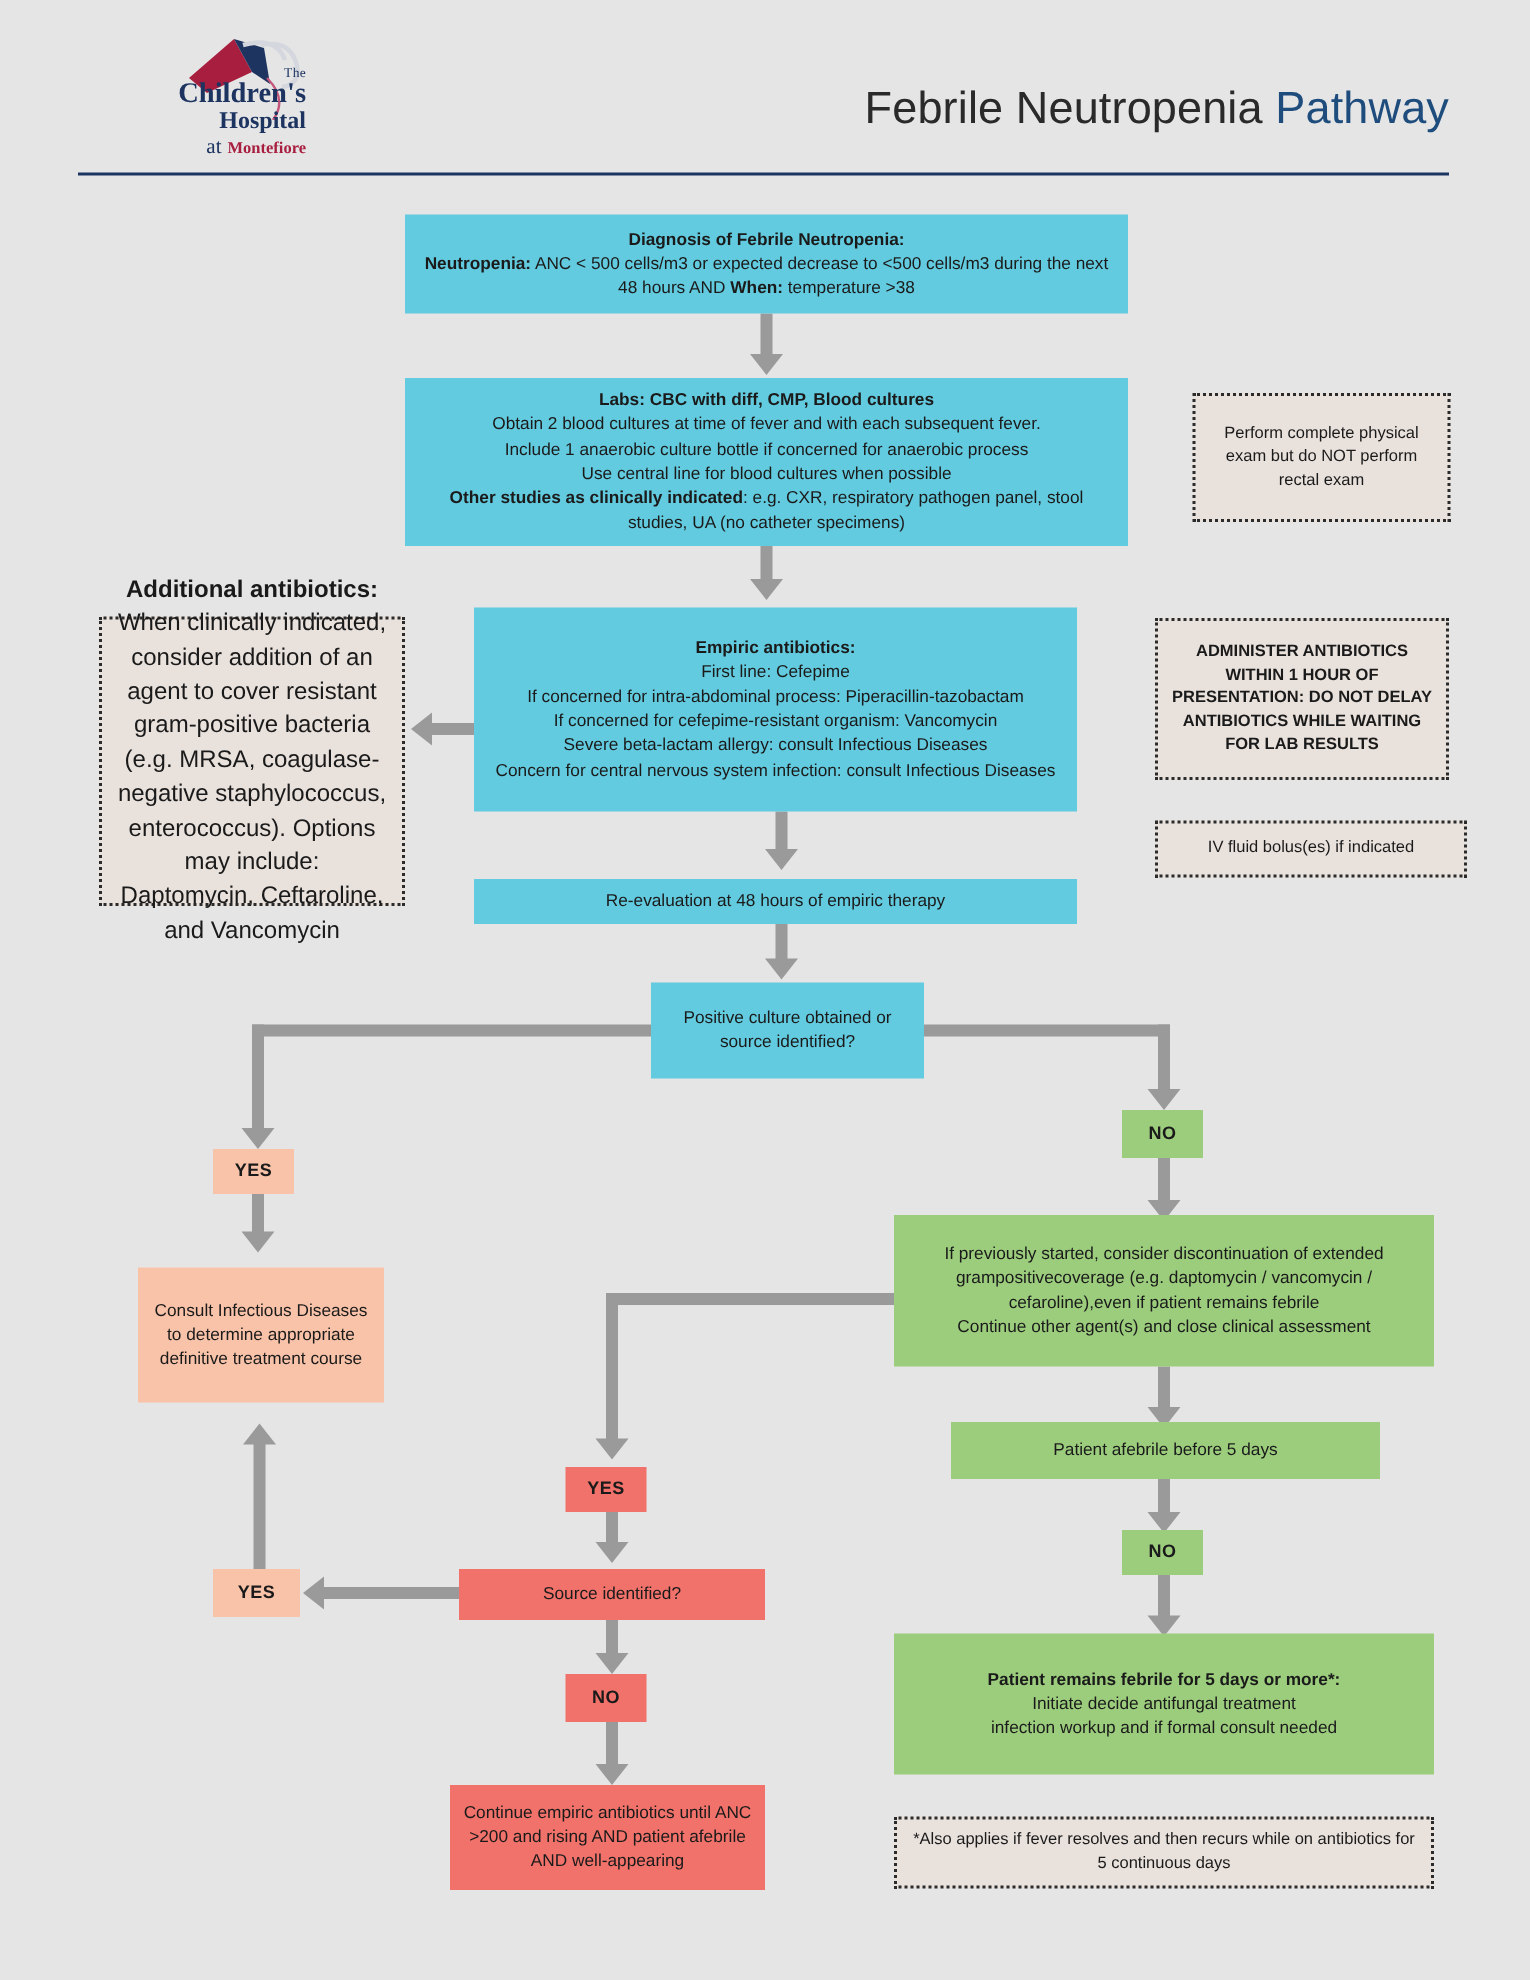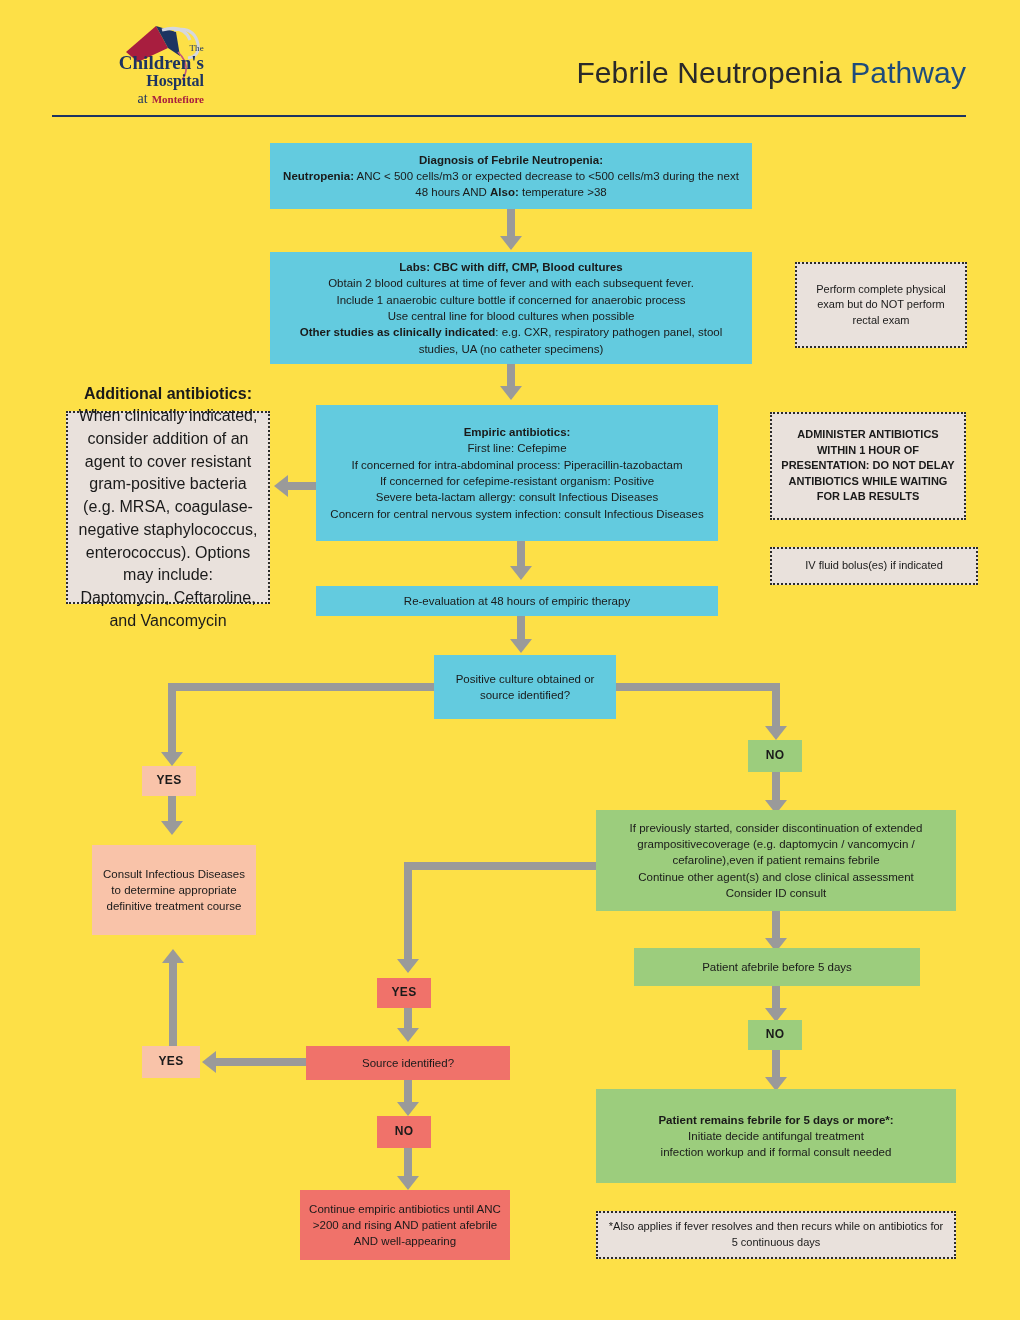--- a/index.html
+++ b/index.html
@@ -8,21 +8,21 @@
     background: #ffffff;
   }
   body {
     font-family: "Liberation Sans", sans-serif;
     color: #231f20;
   }
   #page {
     position: relative;
     width: 1020px;
     height: 1320px;
-    background: #fde047;
+    background: #e5e5e5;
     overflow: hidden;
   }
 
   
   #header {
     position: absolute;
     left: 0; top: 0;
     width: 1020px; height: 122px;
   }
   #logo {
@@ -227,21 +227,21 @@
 
   <div class="stem" style="left:404px; top:1080px; height:24px;"></div>
   <div class="arw arw-down" style="left:397px; top:1102px;"></div>
 
   <div class="stem" style="left:404px; top:1148px; height:32px;"></div>
   <div class="arw arw-down" style="left:397px; top:1176px;"></div>
 
   <div class="node blue" style="left:270px; top:143px; width:482px; height:66px;">
     <div class="inner">
       <div class="b">Diagnosis of Febrile Neutropenia:</div>
-      <div><span class="b">Neutropenia:</span><span> ANC &lt; 500 cells/m3 or expected decrease to &lt;500 cells/m3 during the next 48 hours AND </span><span class="b">Also:</span><span> temperature &gt;38</span></div>
+      <div><span class="b">Neutropenia:</span><span> ANC &lt; 500 cells/m3 or expected decrease to &lt;500 cells/m3 during the next 48 hours AND </span><span class="b">When:</span><span> temperature &gt;38</span></div>
     </div>
   </div>
 
   <div class="node blue" style="left:270px; top:252px; width:482px; height:112px;">
     <div class="inner">
       <div class="b">Labs: CBC with diff, CMP, Blood cultures</div>
       <div>Obtain 2 blood cultures at time of fever and with each subsequent fever.</div>
       <div>Include 1 anaerobic culture bottle if concerned for anaerobic process</div>
       <div>Use central line for blood cultures when possible</div>
       <div><span class="b">Other studies as clinically indicated</span><span>: e.g. CXR, respiratory pathogen panel, stool studies, UA (no catheter specimens)</span></div>
@@ -257,21 +257,21 @@
       <div class="b">Additional antibiotics:</div>
       <div>When clinically indicated, consider addition of an agent to cover resistant gram-positive bacteria (e.g. MRSA, coagulase-negative staphylococcus, enterococcus). Options may include: Daptomycin, Ceftaroline, and Vancomycin</div>
     </div>
   </div>
 
   <div class="node blue" style="left:316px; top:405px; width:402px; height:136px;">
     <div class="inner">
       <div class="b">Empiric antibiotics:</div>
       <div>First line: Cefepime</div>
       <div>If concerned for intra-abdominal process: Piperacillin-tazobactam</div>
-      <div>If concerned for cefepime-resistant organism: Positive</div>
+      <div>If concerned for cefepime-resistant organism: Vancomycin</div>
       <div>Severe beta-lactam allergy: consult Infectious Diseases</div>
       <div>Concern for central nervous system infection: consult Infectious Diseases</div>
     </div>
   </div>
 
   <div class="node note" style="left:770px; top:412px; width:196px; height:108px; font-size:11px; font-weight:bold;">
     <div class="inner">ADMINISTER ANTIBIOTICS WITHIN 1 HOUR OF PRESENTATION: DO NOT DELAY ANTIBIOTICS WHILE WAITING FOR LAB RESULTS</div>
   </div>
 
   <div class="node note" style="left:770px; top:547px; width:208px; height:38px; font-size:11px;">
@@ -297,21 +297,20 @@
   <div class="node peach" style="left:92px; top:845px; width:164px; height:90px;">
     <div class="inner">Consult Infectious Diseases  to determine appropriate definitive treatment course</div>
   </div>
 
   <div class="node green" style="left:596px; top:810px; width:360px; height:101px;">
     <div class="inner">
       <div>If previously started, consider discontinuation of extended</div>
       <div>grampositivecoverage (e.g. daptomycin / vancomycin /</div>
       <div>cefaroline),even if patient remains febrile</div>
       <div>Continue other agent(s) and close clinical assessment</div>
-      <div>Consider ID consult</div>
     </div>
   </div>
 
   <div class="node green" style="left:634px; top:948px; width:286px; height:38px;justify-content:flex-end;">
     <div class="inner">Patient afebrile before 5 days</div>
   </div>
 
   <div class="node green tag" style="left:748px; top:1020px; width:54px; height:30px;">
     <div class="inner">NO</div>
   </div>

